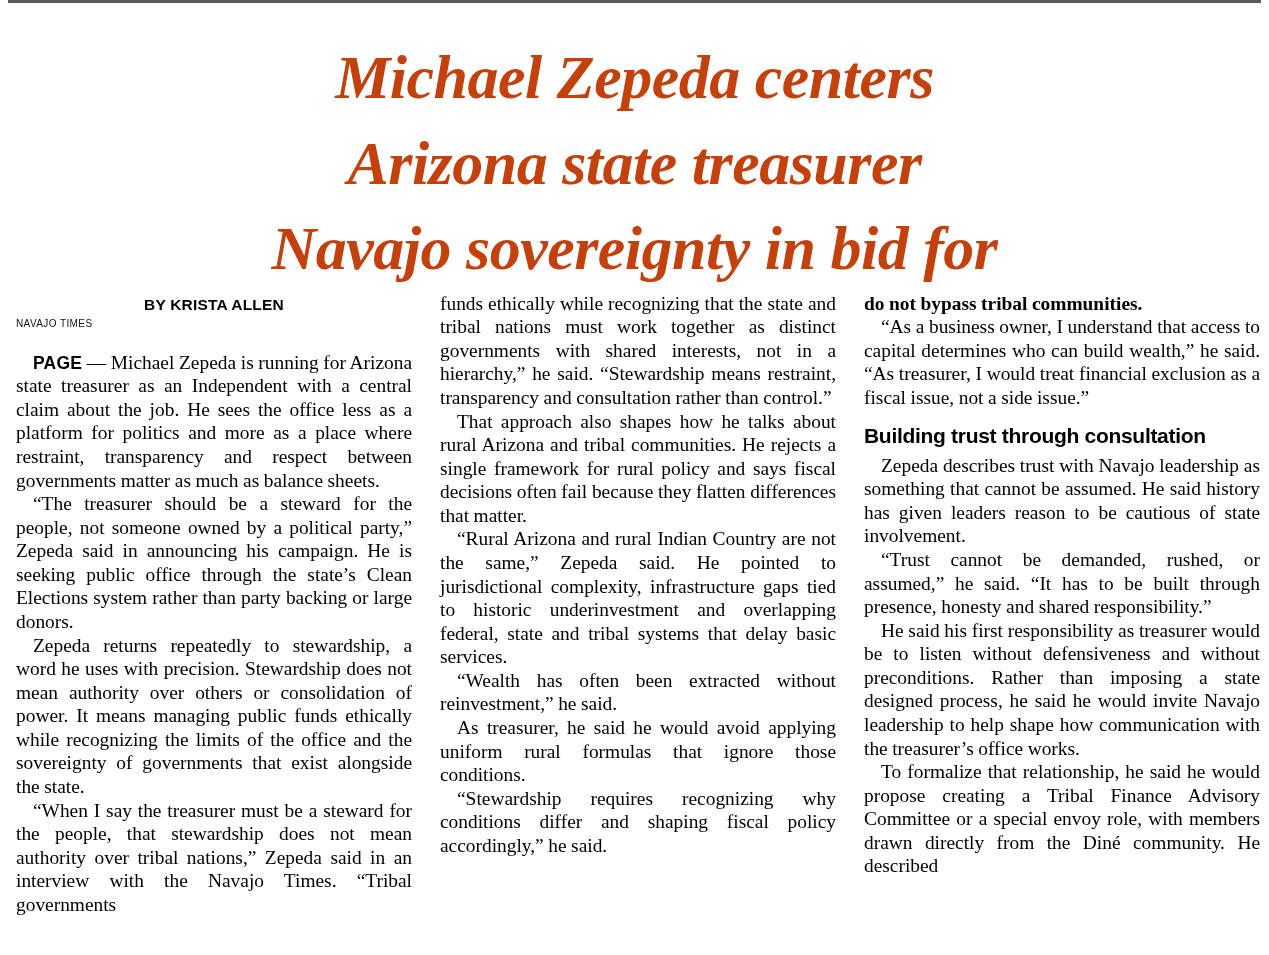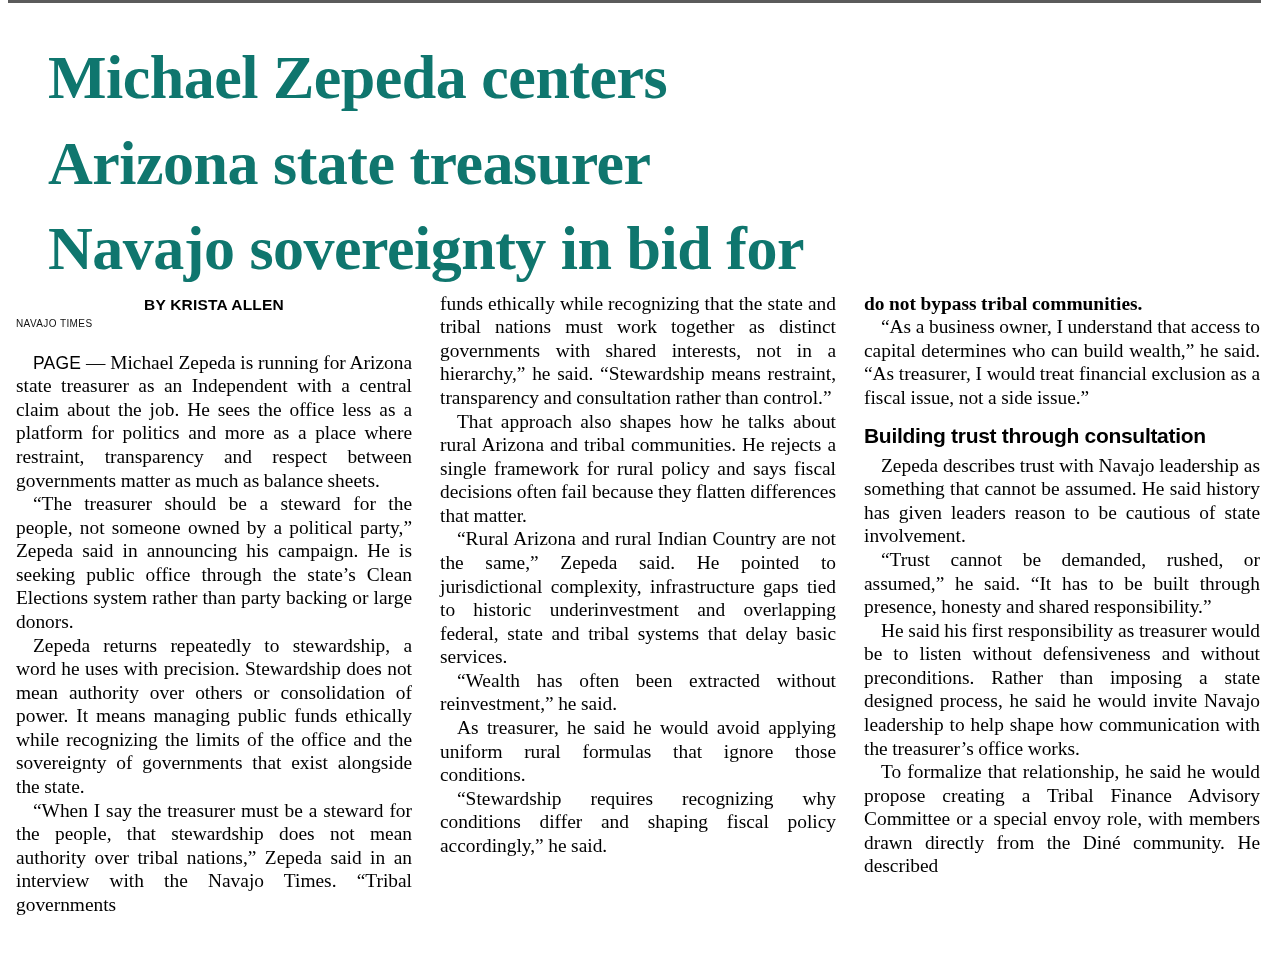--- a/index.html
+++ b/index.html
@@ -21,27 +21,29 @@
     box-sizing: border-box;
     padding: 0 8px;
   }
   .top-rule {
     height: 3px;
     background: #5b5b5b;
     width: 100%;
     margin: 0 0 0 0;
   }
   .headline {
+    text-align: center;
     font-family: "Liberation Serif", serif;
     font-weight: bold;
     font-size: 62px;
     line-height: 1.38;
     letter-spacing: -0.5px;
     margin: 32px 40px 0 40px;
-    color: #0f766e;
+    color: #c2410c;
+    font-style: italic;
   }
   .headline .hl-line {
     display: block;
     white-space: nowrap;
   }
   .columns {
     display: flex;
     gap: 28px;
     padding: 0 8px;
   }
@@ -76,21 +78,21 @@
   }
   p.body.first {
     text-indent: 17px;
     margin-top: 22px;
   }
   p.body.noindent {
     text-indent: 0;
   }
   .dateline {
     font-family: "Liberation Sans", sans-serif;
-    font-weight: normal;
+    font-weight: bold;
     font-size: 17.5px;
     letter-spacing: 0.2px;
   }
   .subhead {
     font-family: "Liberation Sans", sans-serif;
     font-weight: bold;
     font-size: 21px;
     letter-spacing: -0.3px;
     margin: 14px 0 7px 0;
     line-height: 1.1;

